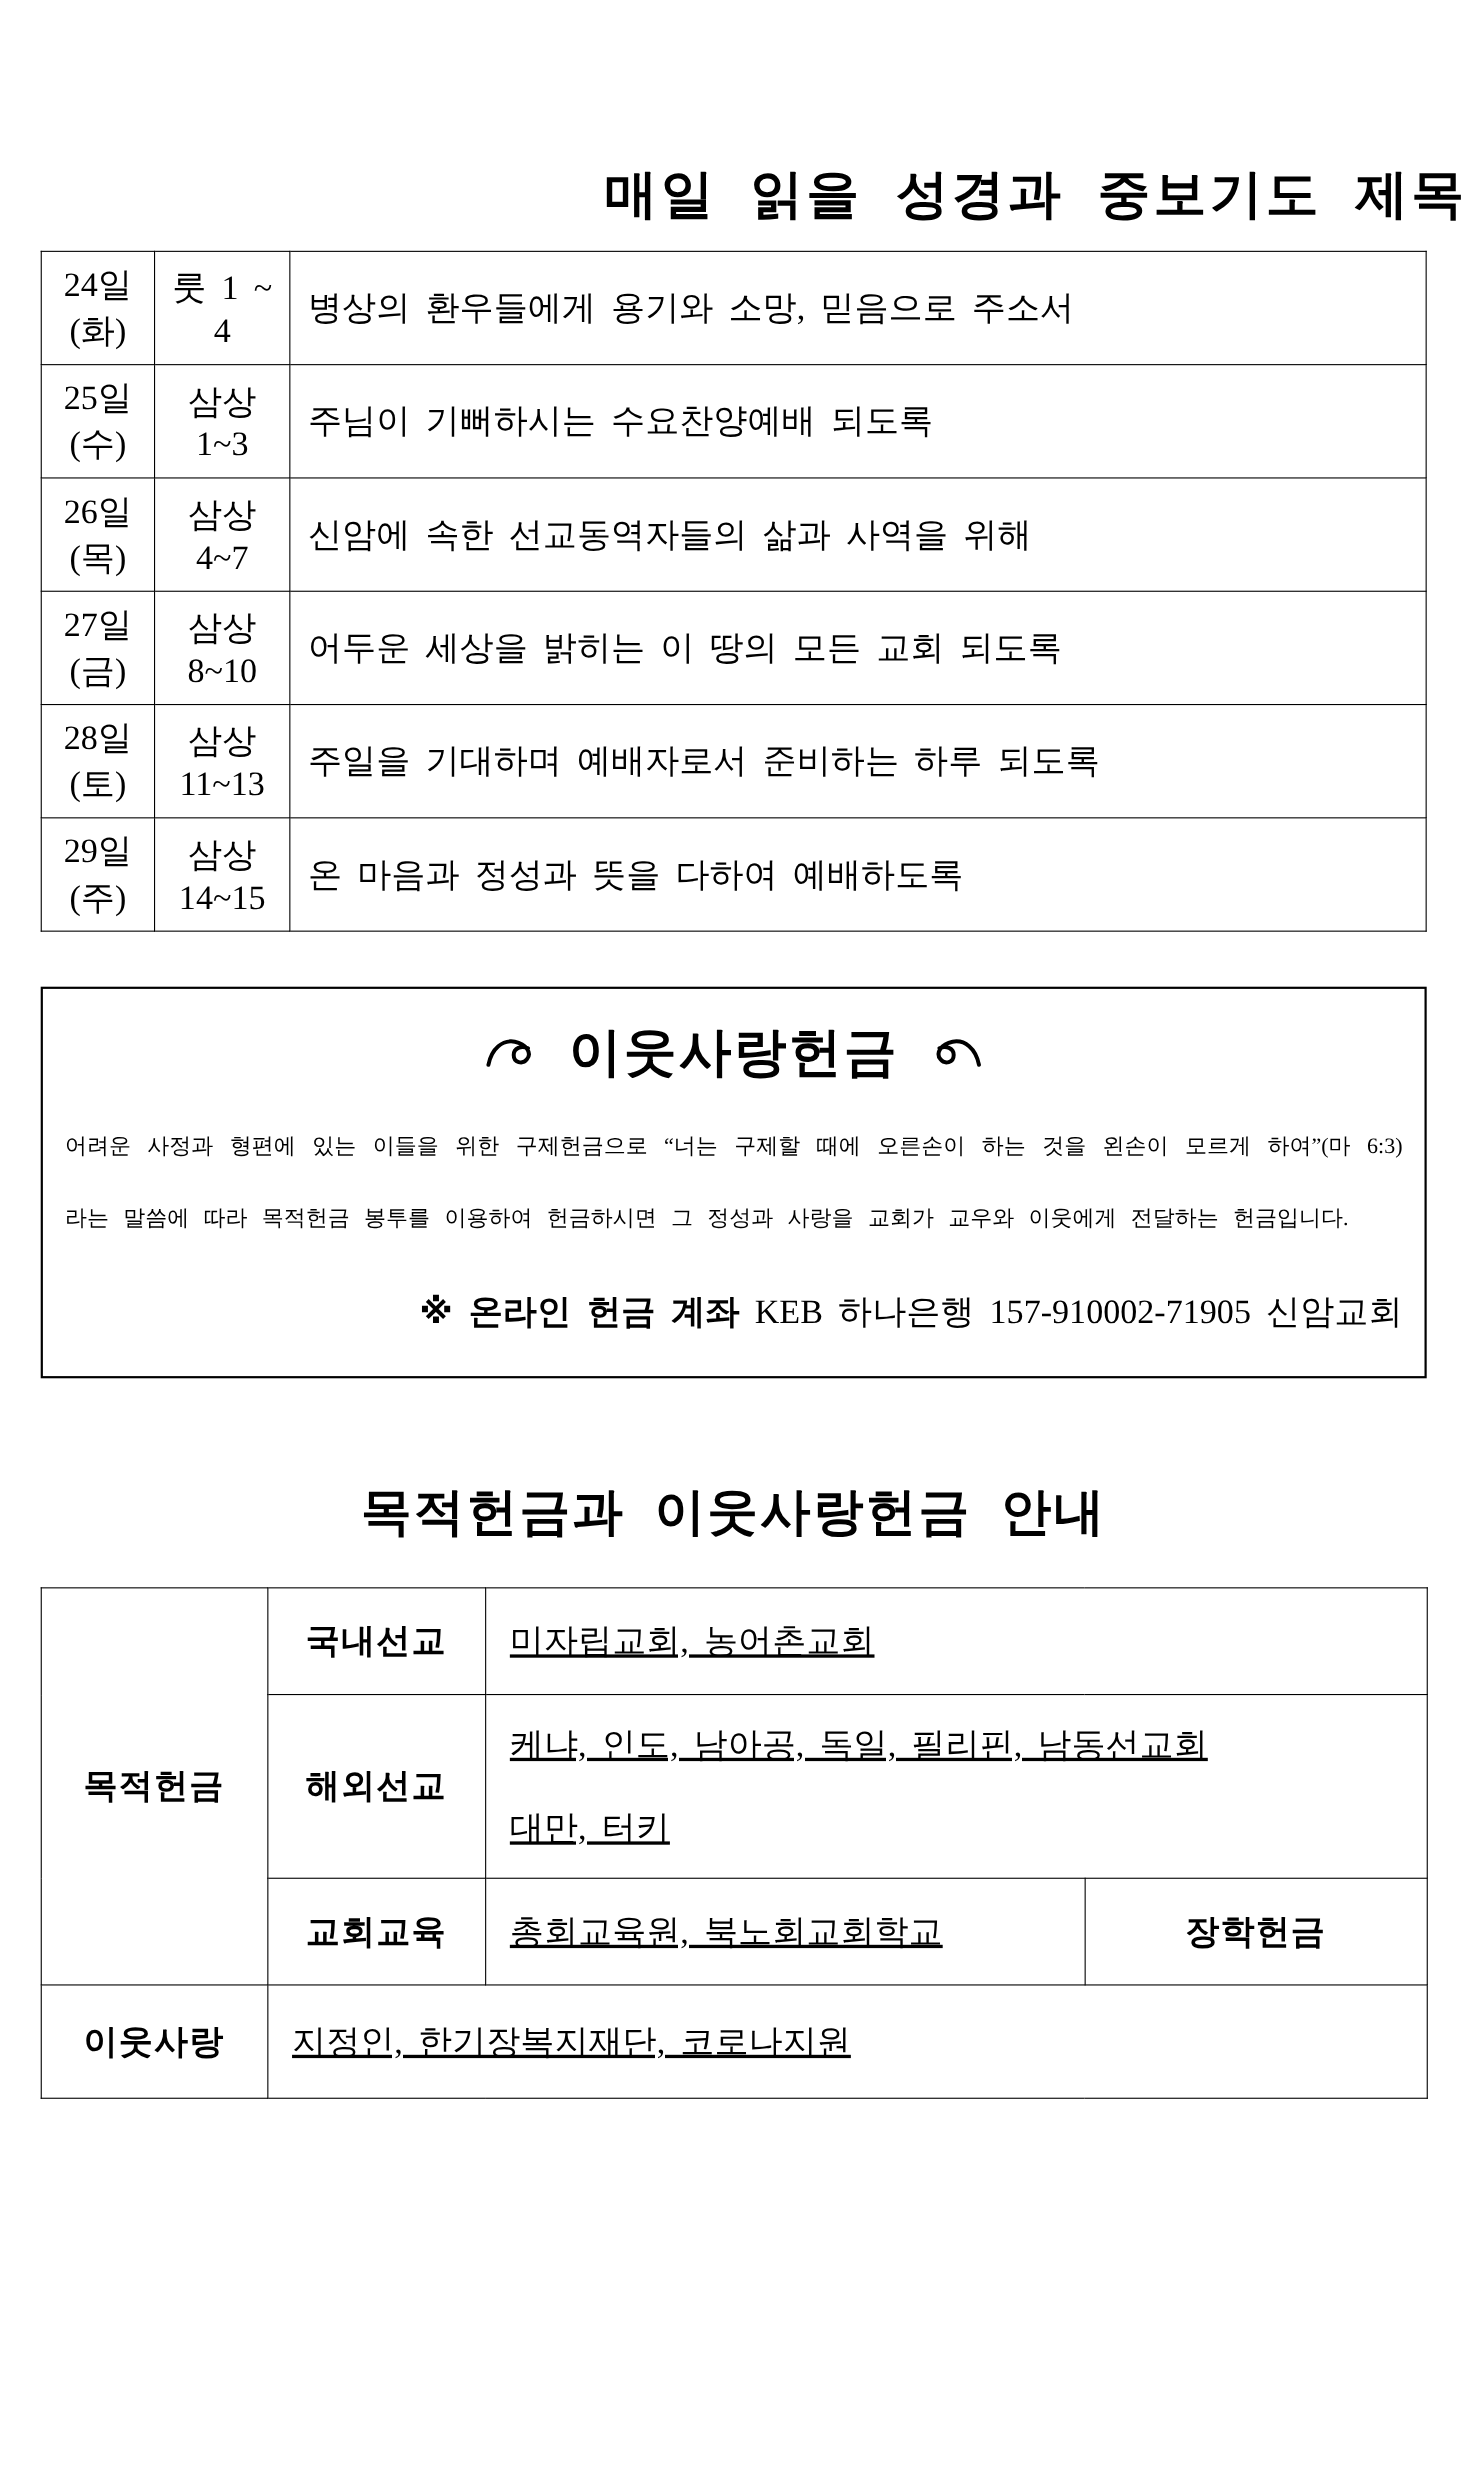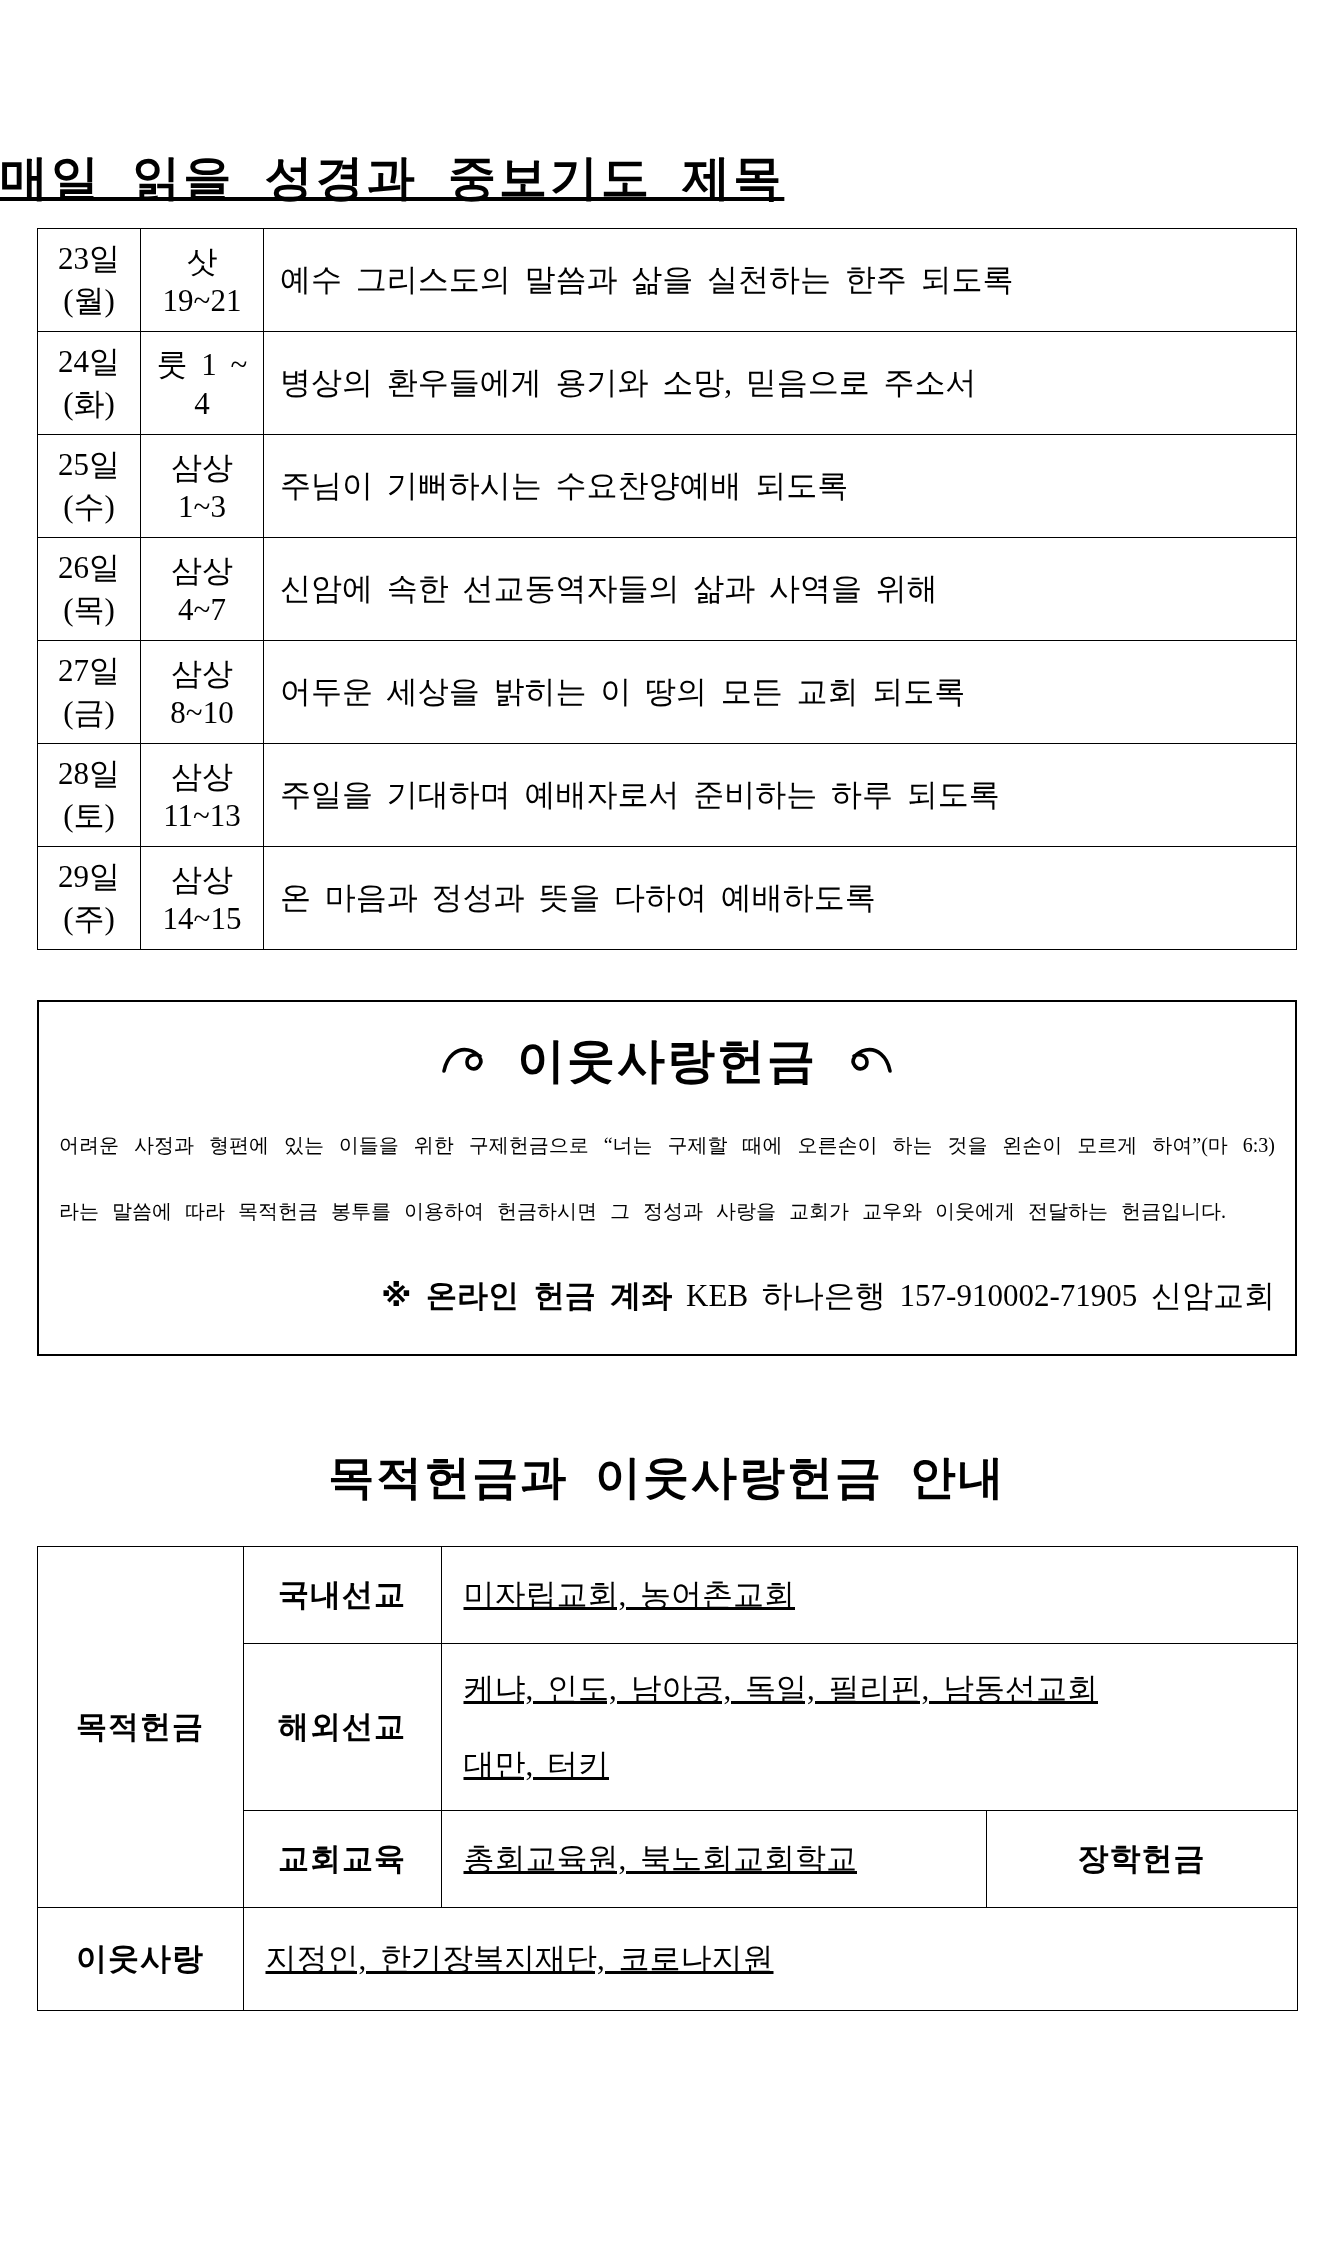--- a/index.html
+++ b/index.html
@@ -16,26 +16,25 @@
     color: #000000;
     font-family: "Liberation Serif", "DejaVu Serif", serif;
     overflow: hidden;
   }
   .gothic {
     font-family: "Liberation Sans", "DejaVu Sans", sans-serif;
     font-weight: bold;
   }
   .main-title {
     margin: 148px 0 0 0;
-    text-align: left;
+    text-align: right;
     font-size: 48px;
     letter-spacing: 3px;
     word-spacing: 14px;
     line-height: 60px;
-    text-decoration: underline;
   }
   
   table { border-collapse: collapse; }
   .t1 {
     width: 1260px;
     margin: 20px auto 0 auto;
     table-layout: fixed;
   }
   .t1 td {
     border: 1px solid #000000;
@@ -115,25 +114,20 @@
 </style>
 </head>
 <body>
 
 <div class="page">
 
   <h1 class="main-title gothic">매일 읽을 성경과 중보기도 제목</h1>
 
   <table class="t1">
     <tbody>
-      <tr>
-        <td class="c-date">23일(월)</td>
-        <td class="c-pass">삿 19~21</td>
-        <td class="c-topic">예수 그리스도의 말씀과 삶을 실천하는 한주 되도록</td>
-      </tr>
       <tr>
         <td class="c-date">24일(화)</td>
         <td class="c-pass">룻  1 ~ 4</td>
         <td class="c-topic">병상의 환우들에게 용기와 소망, 믿음으로 주소서</td>
       </tr>
       <tr>
         <td class="c-date">25일(수)</td>
         <td class="c-pass">삼상 1~3</td>
         <td class="c-topic">주님이 기뻐하시는 수요찬양예배 되도록</td>
       </tr>

